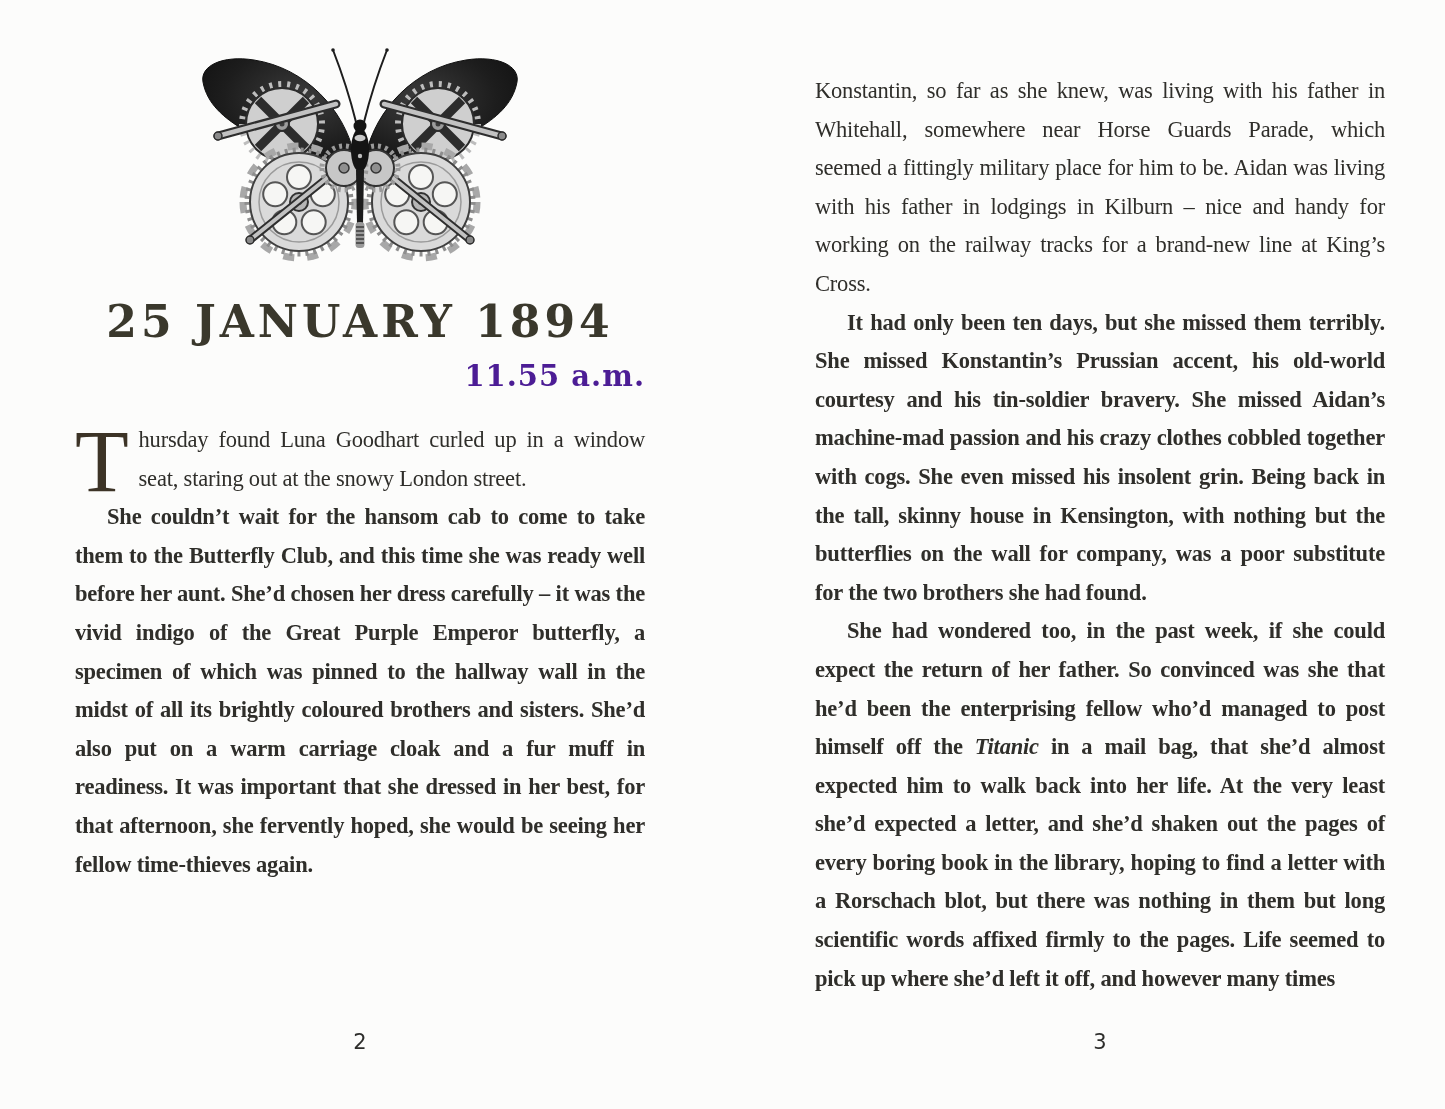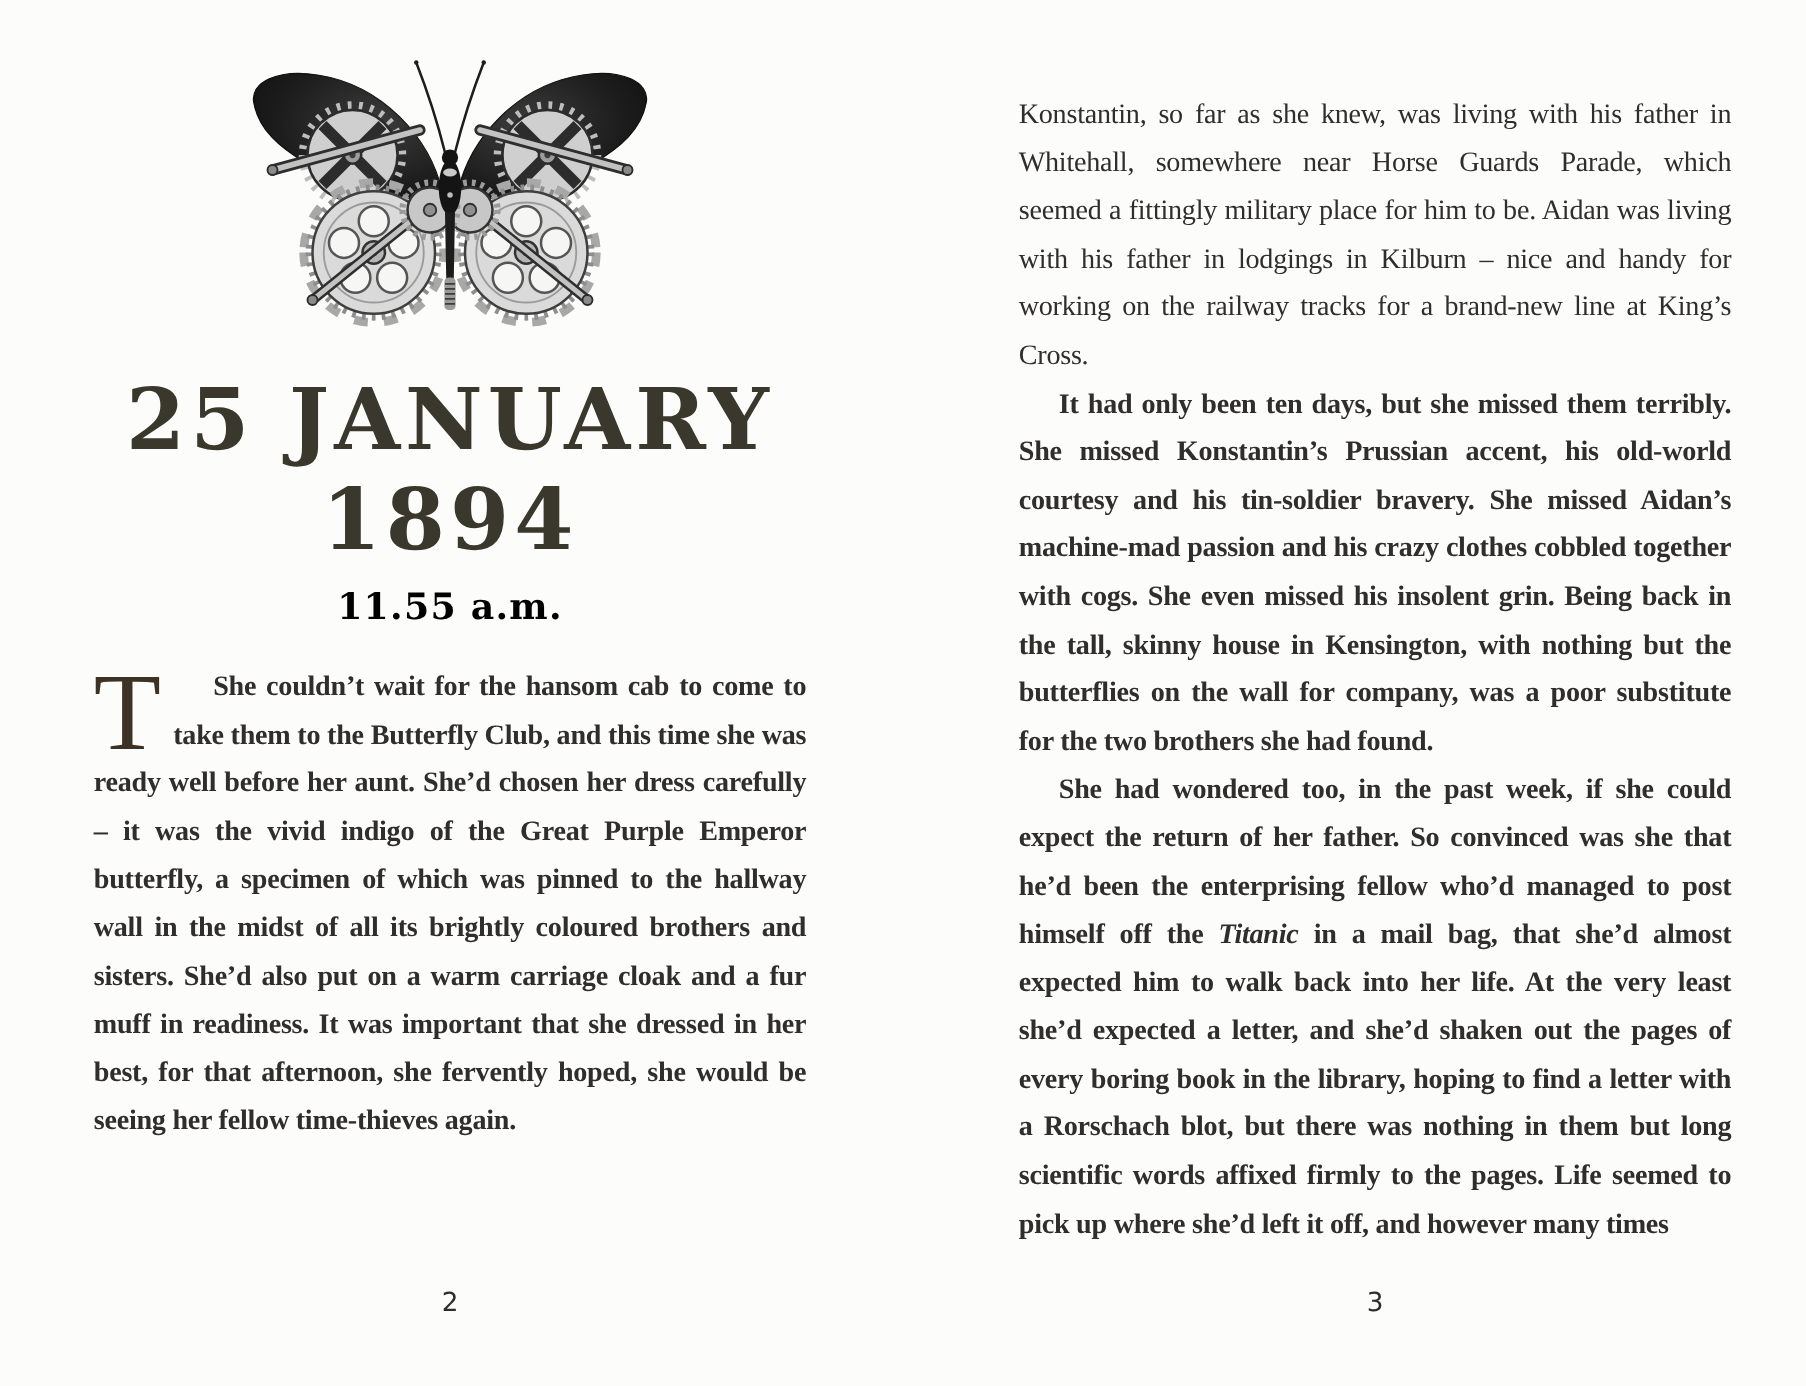--- a/index.html
+++ b/index.html
@@ -15,32 +15,32 @@
   #left-col  { left:75px;  top:0; }
   #right-col { left:815px; top:60px; }
 
   .figure { width:380px; height:252px; margin:24px auto 0; }
 
   .chapter-date {
     margin:20px 0 0;
     text-align:center;
     font-family:"DejaVu Serif", serif;
     font-weight:700;
-    font-size:68px;
+    font-size:44px;
     letter-spacing:4px;
     color:#3a382c;
   }
   .chapter-time {
     margin:12px 0 0;
-    text-align:center;
+    text-align:right;
     font-family:"DejaVu Serif", serif;
     font-weight:700;
     font-size:29px;
     letter-spacing:1px;
-    color:#000000;
+    color:#4c1d95;
   }
 
   .body-text {
     margin-top:28px;
     font-size:22.5px;
     line-height:38.6px;
     text-align:justify;
     letter-spacing:-0.2px;
   }
   .body-text p { margin:0; }
@@ -137,21 +137,21 @@
         <rect x="185.5" y="198" width="9" height="26" rx="3.5" fill="#9a9a9a"></rect>
         <path d="M186 203 h8 M186 207 h8 M186 211 h8 M186 215 h8 M186 219 h8" stroke="#3c3c3c" stroke-width="1.4"></path>
       </g>
     </svg>
   </div>
 
   <h1 class="chapter-date">25 JANUARY 1894</h1>
   <h2 class="chapter-time">11.55 a.m.</h2>
 
   <div class="body-text">
-    <p><span class="dropcap">T</span></p>
+    <p><span class="dropcap">T</span><span>hursday found Luna Goodhart curled up in a window seat, staring out at the snowy London street.</span></p>
     <p class="indent">She couldn’t wait for the hansom cab to come to take them to the Butterfly Club, and this time she was ready well before her aunt. She’d chosen her dress carefully – it was the vivid indigo of the Great Purple Emperor butterfly, a specimen of which was pinned to the hallway wall in the midst of all its brightly coloured brothers and sisters. She’d also put on a warm carriage cloak and a fur muff in readiness. It was important that she dressed in her best, for that afternoon, she fervently hoped, she would be seeing her fellow time-thieves again.</p>
   </div>
 </div>
 
 <div class="page-col" id="right-col">
   <div class="body-text" style="margin-top:12px;">
     <p>Konstantin, so far as she knew, was living with his father in Whitehall, somewhere near Horse Guards Parade, which seemed a fittingly military place for him to be. Aidan was living with his father in lodgings in Kilburn – nice and handy for working on the railway tracks for a brand-new line at King’s Cross.</p>
     <p class="indent">It had only been ten days, but she missed them terribly. She missed Konstantin’s Prussian accent, his old-world courtesy and his tin-soldier bravery. She missed Aidan’s machine-mad passion and his crazy clothes cobbled together with cogs. She even missed his insolent grin. Being back in the tall, skinny house in Kensington, with nothing but the butterflies on the wall for company, was a poor substitute for the two brothers she had found.</p>
     <p class="indent"><span>She had wondered too, in the past week, if she could expect the return of her father. So convinced was she that he’d been the enterprising fellow who’d managed to post himself off the </span><i>Titanic</i><span> in a mail bag, that she’d almost expected him to walk back into her life. At the very least she’d expected a letter, and she’d shaken out the pages of every boring book in the library, hoping to find a letter with a Rorschach blot, but there was nothing in them but long scientific words affixed firmly to the pages. Life seemed to pick up where she’d left it off, and however many times</span></p>
   </div>

